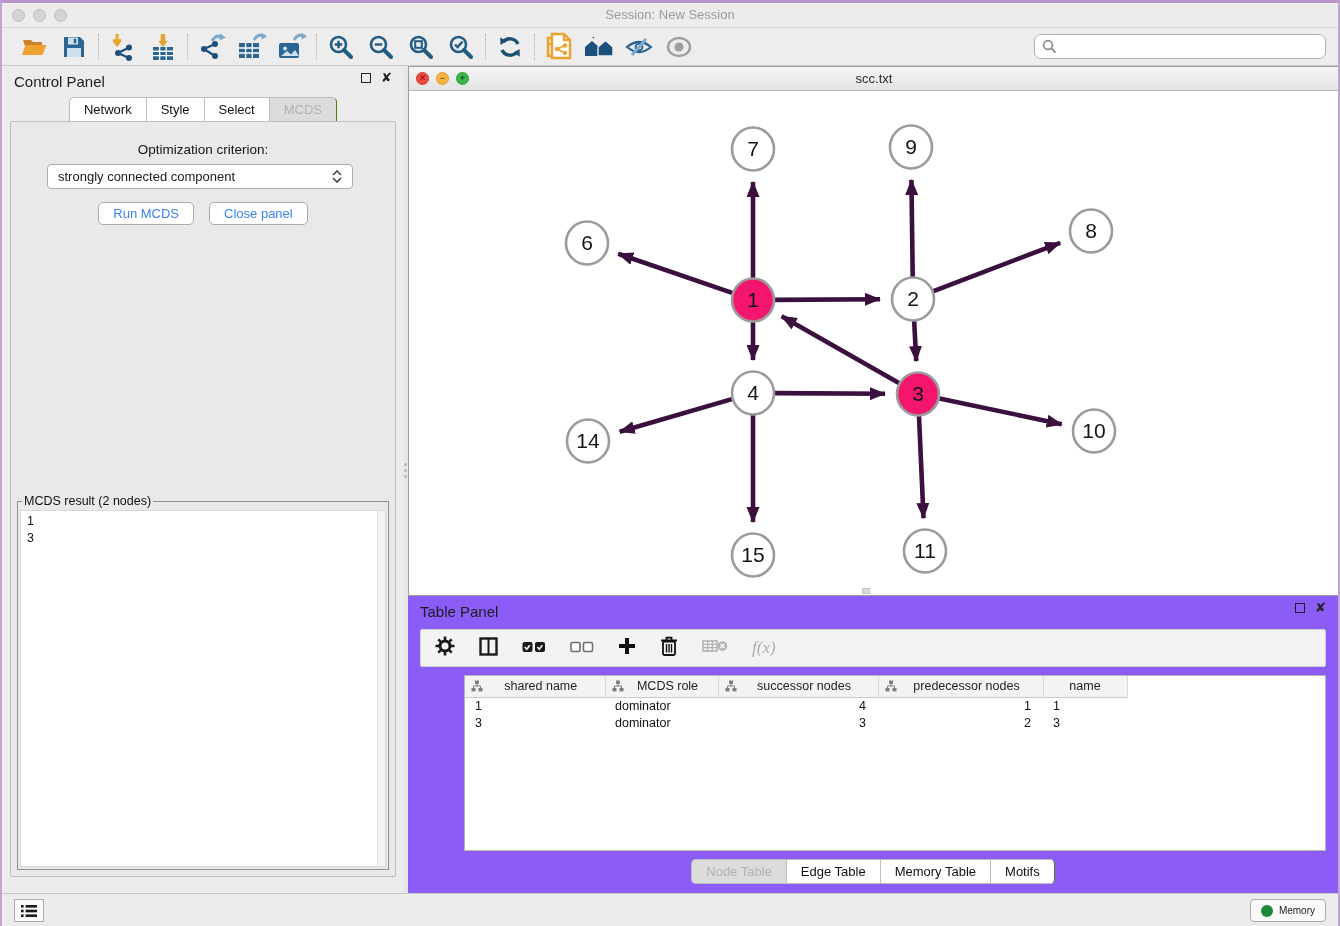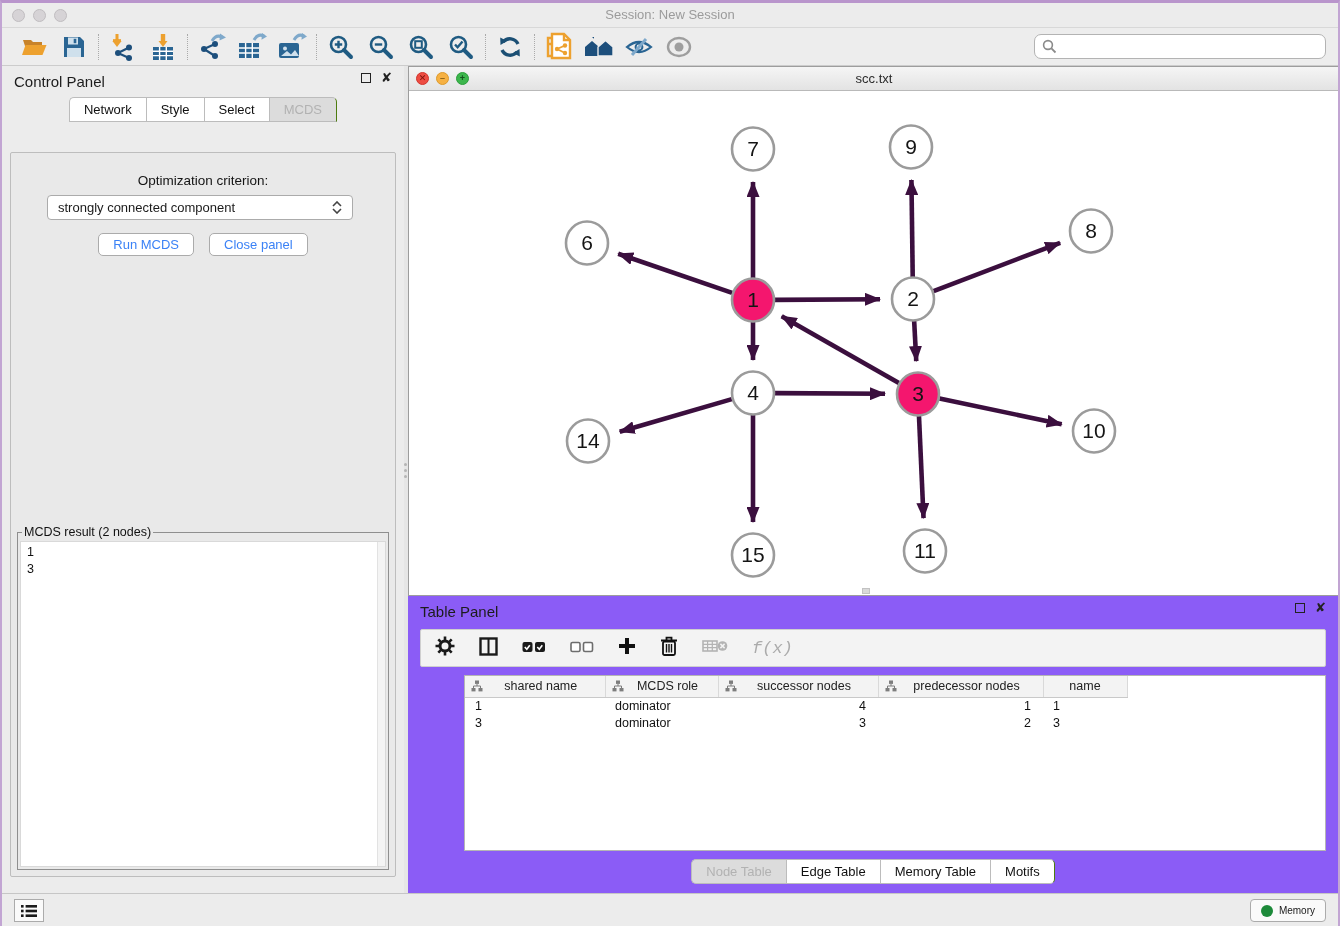--- a/index.html
+++ b/index.html
@@ -26,21 +26,21 @@
   .panel-head { position:relative; height:28px; }
   .panel-head .ptitle { position:absolute; left:12px; top:7px; font-size:15px; color:#1c1c1c; }
   .panel-ctrls { position:absolute; right:12px; top:7px; display:flex; gap:10px; align-items:center; }
   .float-box { width:10px; height:10px; border:1.6px solid #222; display:inline-block; }
   .close-x { font-size:13px; font-weight:bold; color:#222; line-height:10px; }
   .cp-tabs { position:absolute; left:0; right:0; top:31px; display:flex; justify-content:center; }
   .tab { font-size:13px; padding:4px 14px; background:#fff; border:1px solid #bcbcbc; border-right:none; color:#111; }
   .tab:first-child { border-radius:5px 0 0 0; }
   .tab:last-child { border-right:1px solid #4d7c0f; border-radius:0 5px 0 0; }
   .tab.active { background:#dcdcdc; color:#b2b2b2; }
-  .cp-body { position:absolute; left:8px; right:8px; top:55px; bottom:16px; background:#e9e9e9; border:1px solid #bdbdbd; border-radius:2px;margin-top:31px; }
+  .cp-body { position:absolute; left:8px; right:8px; top:55px; bottom:16px; background:#e9e9e9; border:1px solid #bdbdbd; border-radius:2px; }
   #opt-label { position:absolute; left:0; right:0; top:20px; text-align:center; font-size:13.5px; color:#141414; }
   #criterion-select { position:absolute; left:36px; right:42px; top:42px; height:25px; background:#fff; border:1px solid #ababab; border-radius:4px; display:flex; align-items:center; padding:0 10px; font-size:13px; }
   #criterion-select .stepper { margin-left:auto; display:flex; flex-direction:column; gap:1px; }
   .cp-btn-row { position:absolute; left:0; right:0; top:80px; display:flex; justify-content:center; gap:15px; }
   .pushbtn { background:#fff; border:1px solid #ababab; border-radius:5px; font-size:13px; padding:3px 14px; color:#3b82f6; }
   #result-group { position:absolute; left:6px; right:6px; top:372px; bottom:6px; border:1px solid #8f8f8f; margin:0; padding:2px; }
   #result-group legend { font-size:12.5px; padding:0 2px; margin-left:2px; color:#111; }
   #result-inner { position:relative; width:100%; height:100%; background:#fff; border:1px solid #d9d9d9; }
   #result-text { font-family:"Liberation Sans","DejaVu Sans",sans-serif; font-size:12.5px; line-height:17px; padding:2px 6px; white-space:pre; color:#111; }
   #result-scroll { position:absolute; right:0; top:0; bottom:0; width:8px; background:#f4f4f4; border-left:1px solid #e2e2e2; }
@@ -72,21 +72,21 @@
   td.ar { text-align:right; }
   #tp-tabs { position:absolute; left:0; right:0; bottom:9px; display:flex; justify-content:center; }
   #tp-tabs .tab { border-radius:0; }
   #tp-tabs .tab:first-child { border-radius:5px 0 0 5px; }
   #tp-tabs .tab:last-child { border-radius:0 5px 5px 0; }
   
   #statusbar { position:absolute; left:0; right:0; bottom:0; height:33px; background:#ececec; border-top:1px solid #c6c6c6; }
   #list-btn { position:absolute; left:12px; top:5px; width:30px; height:23px; background:#fafafa; border:1px solid #ababab; display:flex; align-items:center; justify-content:center; }
   #memory-btn { position:absolute; right:12px; top:5px; height:23px; background:#fafafa; border:1px solid #ababab; border-radius:4px; display:flex; align-items:center; gap:6px; padding:0 10px; font-size:10px; }
   #memory-btn .dot { width:12px; height:12px; border-radius:50%; background:#1d8a3a; }
-  .ficon { font-style:italic; font-family:Liberation Mono, monospace; font-size:17px; color:#ababab; }
+  .ficon { font-style:italic; font-family:Liberation Serif, serif; font-size:17px; color:#ababab; }
 </style>
 </head>
 <body>
 
 <div id="titlebar">
   <div class="tl-group">
     <span class="tl"></span>
     <span class="tl"></span>
     <span class="tl"></span>
   </div>

